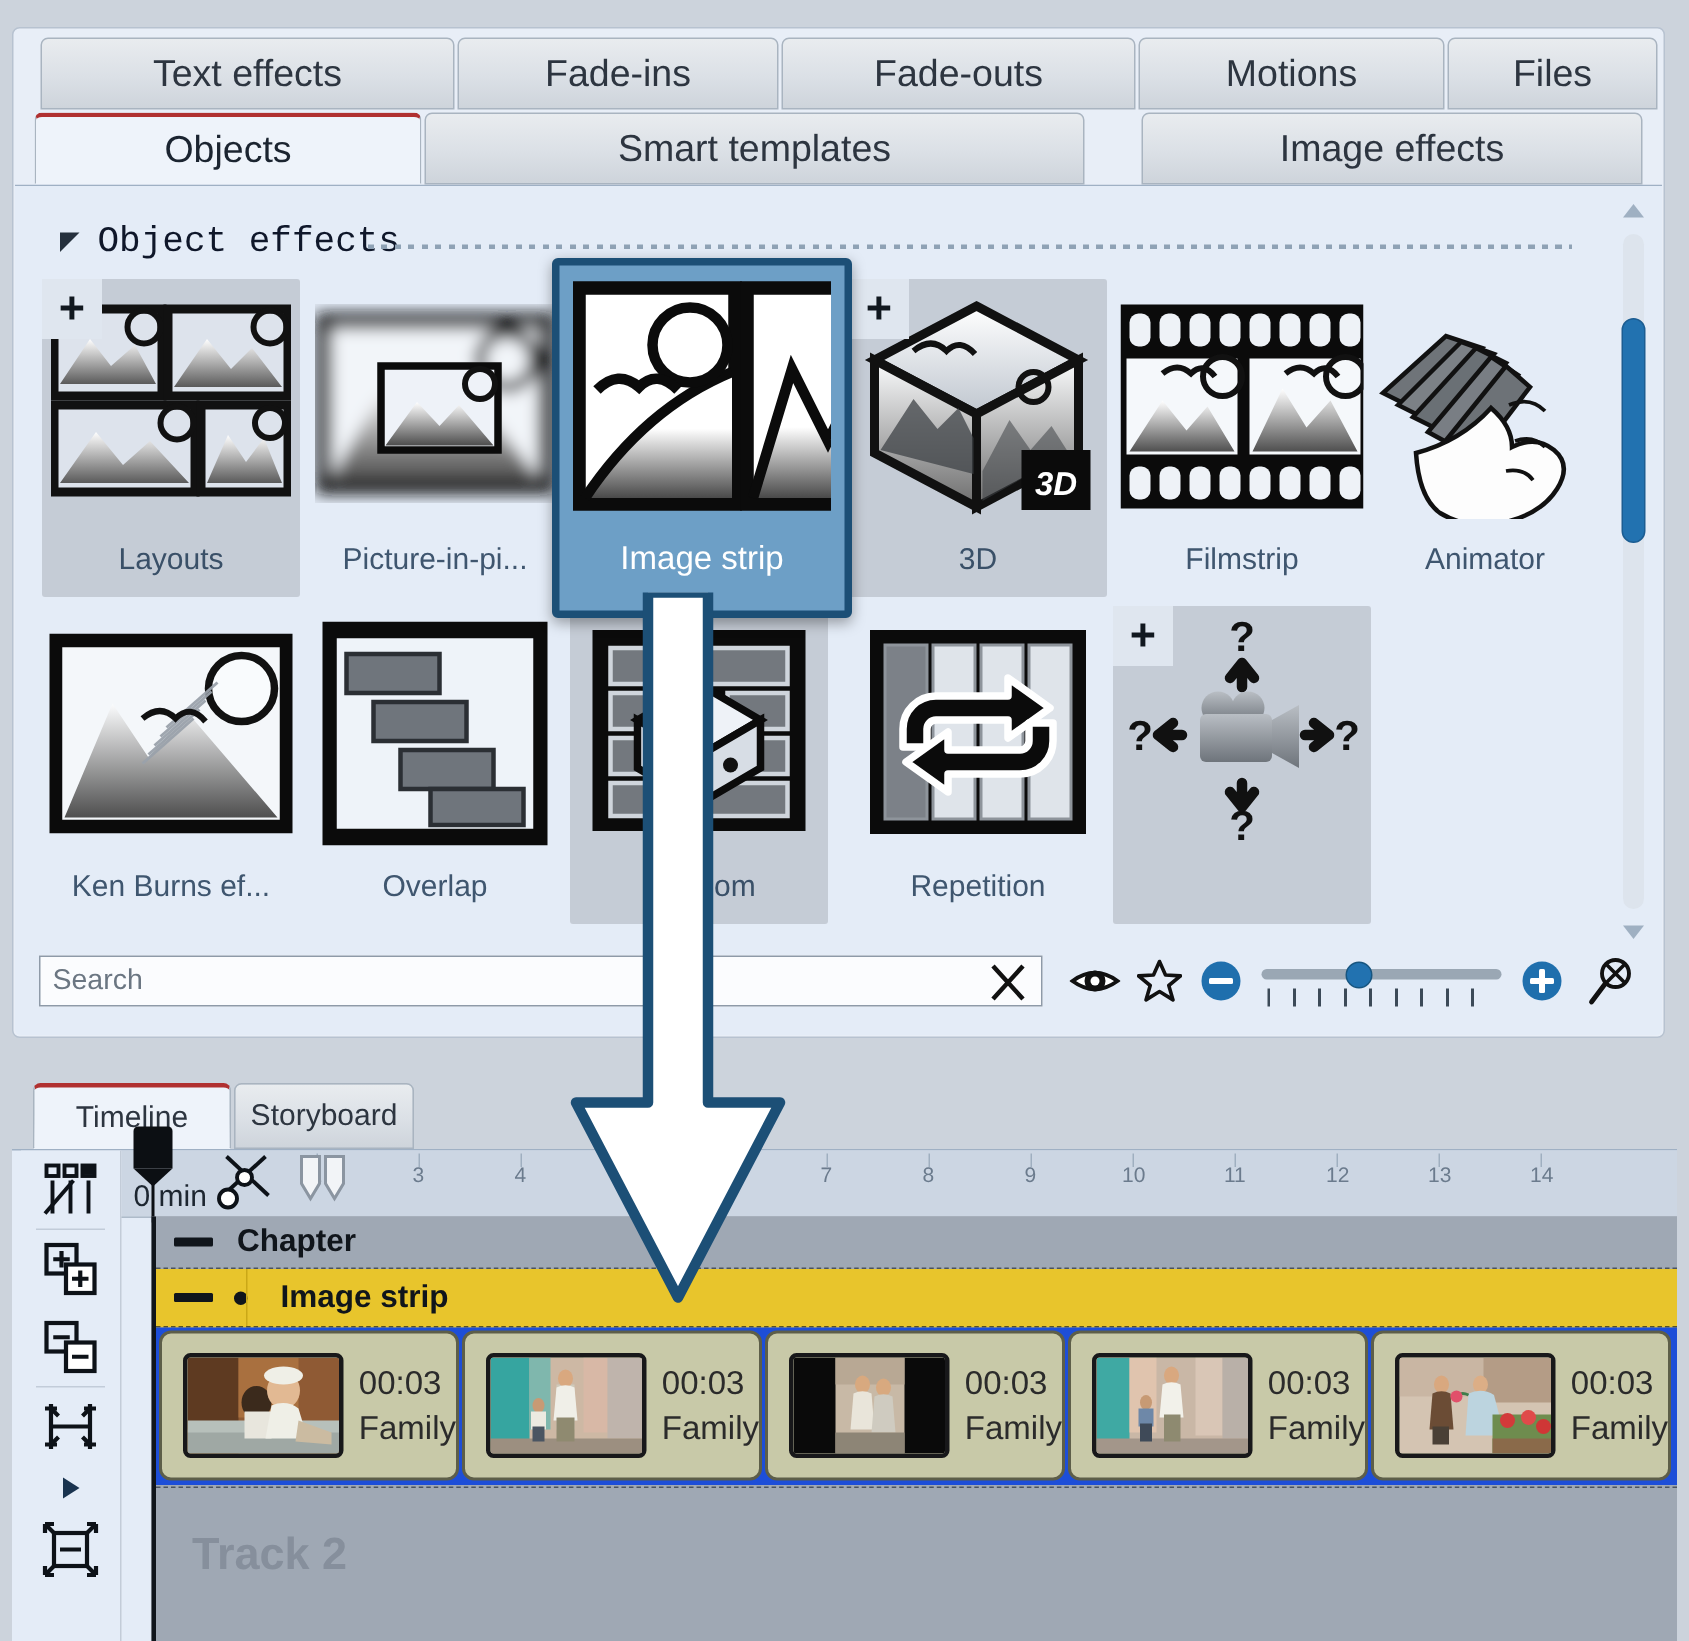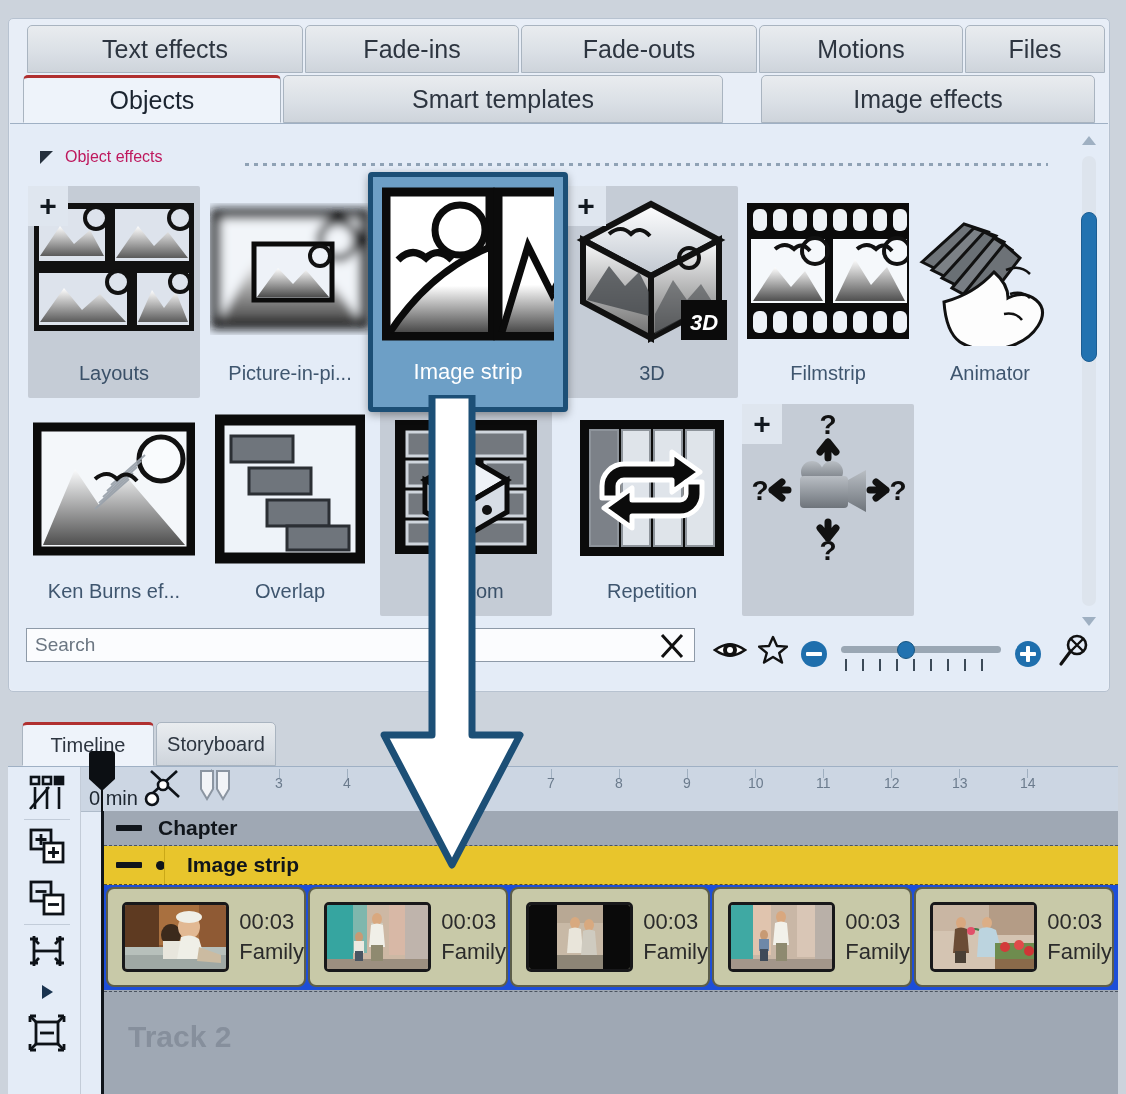--- a/index.html
+++ b/index.html
@@ -35,21 +35,21 @@
   .tabrow2 .tab{top:0;height:48px;}
 
   .panel-body{
     position:absolute;left:1px;top:104px;right:1px;bottom:1px;
     background:#e4ecf7;border-top:1px solid #9fb0c4;border-radius:0 0 4px 4px;
   }
 
   
   .sect-head{position:absolute;left:30px;top:24px;display:flex;align-items:center;gap:12px;}
   .sect-tri{width:0;height:0;border-left:13px solid #25303d;border-bottom:13px solid transparent;border-top:0;}
-  .sect-title{font-size:16px;color:#be185d;}
+  .sect-title{font-size:24px;color:#0f172a;font-family:Liberation Mono, monospace;}
   .dots{position:absolute;left:235px;top:39px;right:60px;height:3px;
     background-image:repeating-linear-gradient(to right,#8fa2b5 0 4px,transparent 4px 9px);}
 
   
   .grid{position:absolute;left:18px;top:62px;width:1048px;height:550px;}
   .tile{position:absolute;width:172px;height:212px;}
   .tile .thumb{position:absolute;left:0;top:0;width:172px;height:170px;
      display:flex;align-items:center;justify-content:center;}
   .tile .lbl{position:absolute;left:0;top:170px;width:172px;height:34px;
      display:flex;align-items:center;justify-content:center;
@@ -71,21 +71,21 @@
 
   
   .vscroll{position:absolute;right:8px;top:8px;width:22px;bottom:60px;}
   .vscroll .trk{position:absolute;left:4px;top:24px;width:14px;bottom:24px;background:#dde4ed;border-radius:7px;}
   .vscroll .thumbv{position:absolute;left:3px;top:80px;width:16px;height:150px;background:#2272b0;border-radius:8px;border:1px solid #1c5d92;box-sizing:border-box;}
   .vscroll .arw{position:absolute;left:4px;width:0;height:0;}
   .vscroll .up{top:4px;border-left:7px solid transparent;border-right:7px solid transparent;border-bottom:9px solid #9fb0c2;}
   .vscroll .dn{bottom:4px;border-left:7px solid transparent;border-right:7px solid transparent;border-top:9px solid #9fb0c2;}
 
   
-  .searchrow{position:absolute;left:16px;right:12px;bottom:10px;height:52px;display:flex;}
+  .searchrow{position:absolute;left:16px;right:12px;bottom:10px;height:52px;display:flex;align-items:center;}
   .searchbox{position:relative;width:684px;height:34px;background:#fbfcfe;border:1px solid #8e9aa8;box-sizing:border-box;display:flex;align-items:center;}
   .searchbox input{border:0;outline:0;background:transparent;font-size:19px;color:#333;padding-left:8px;width:600px;font-family:"Liberation Sans",sans-serif;}
   .searchbox input::placeholder{color:#6b7682;}
   .clearx{position:absolute;right:8px;top:2px;width:28px;height:30px;}
   .icbtn{width:44px;height:44px;display:flex;align-items:center;justify-content:center;}
   .zoomctl{display:flex;align-items:center;gap:0;margin-left:6px;}
   .circbtn{width:26px;height:26px;border-radius:50%;background:#1f6fad;position:relative;}
   .circbtn .h{position:absolute;left:5px;top:11px;width:16px;height:4px;background:#fff;border-radius:1px;}
   .circbtn .v{position:absolute;left:11px;top:5px;width:4px;height:16px;background:#fff;border-radius:1px;}
   .sliderwrap{position:relative;width:160px;height:34px;margin:0 14px;}

